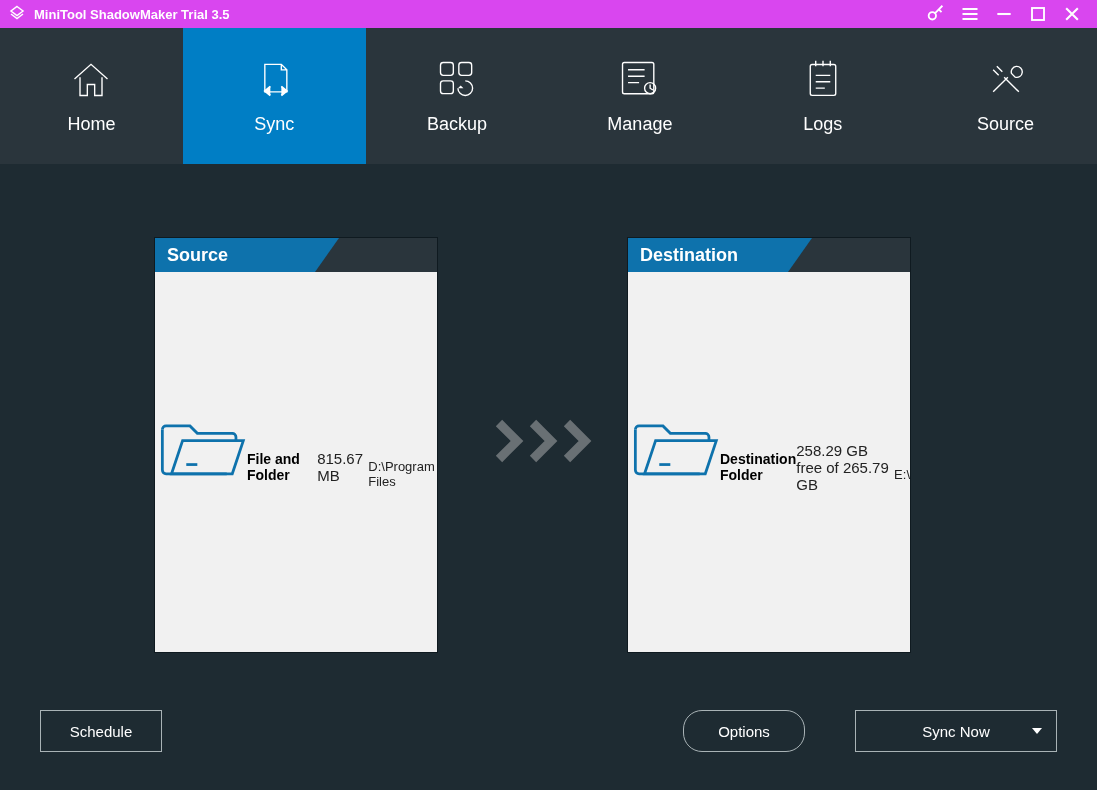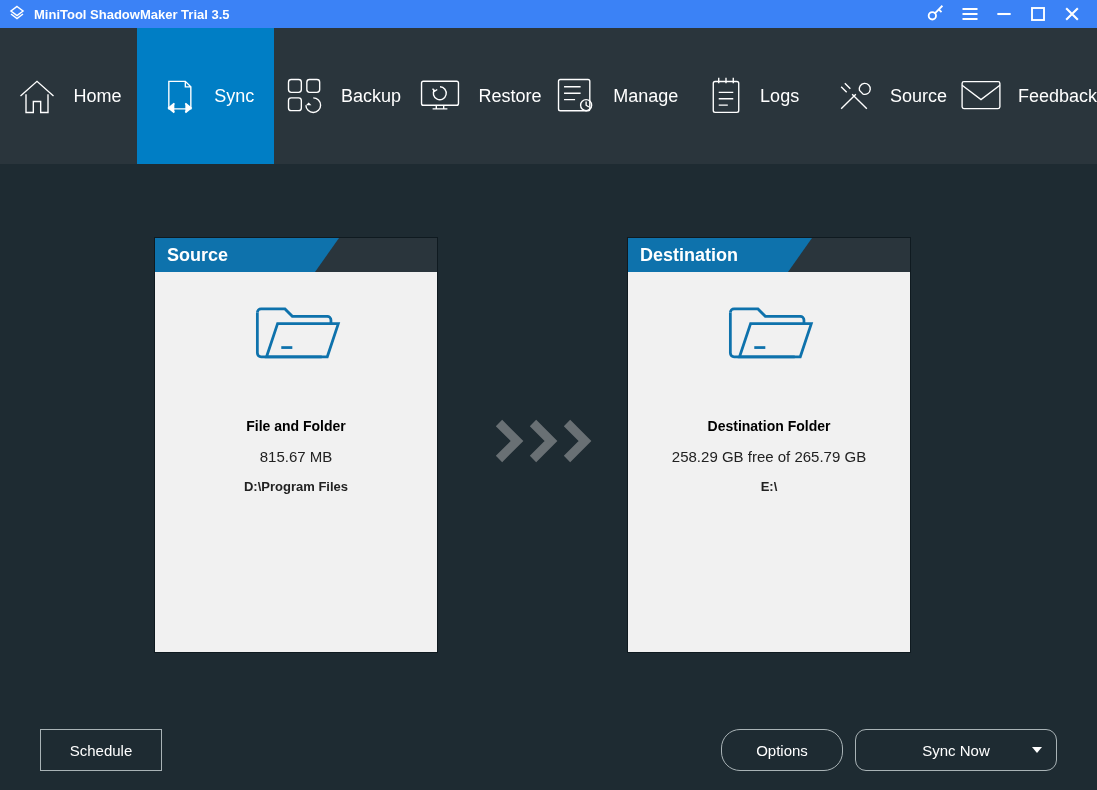--- a/index.html
+++ b/index.html
@@ -1,59 +1,59 @@
 <!DOCTYPE html>
 <html><head>
 <meta charset="utf-8">
 <style>
   html,body{margin:0;padding:0;width:1097px;height:790px;background:#1e2b32;font-family:"Segoe UI",Arial,sans-serif;color:#fff;overflow:hidden;}
   *{box-sizing:border-box;}
 
   
-  .title-bar{height:28px;display:flex;align-items:center;padding:0 8px;background:#3b82f6;}
+  .title-bar{height:28px;display:flex;align-items:center;padding:0 8px;background:#d946ef;}
   .title-bar .app-icon{width:18px;height:18px;display:flex;align-items:center;justify-content:center;margin-right:8px;}
   .title-bar .title{font-size:13px;font-weight:700;color:#fff;}
   .title-bar .spacer{flex:1;}
   .title-bar .win-btn{width:34px;height:28px;display:flex;align-items:center;justify-content:center;cursor:pointer;}
   .title-bar .win-btn svg{stroke:#fff;fill:none;}
 
   
   .nav{height:136px;background:#2a353c;display:flex;}
-  .nav .tab{flex:1;display:flex;flex-direction:row;align-items:center;justify-content:center;gap:14px;cursor:pointer;}
+  .nav .tab{flex:1;display:flex;flex-direction:column;align-items:center;justify-content:center;gap:14px;cursor:pointer;}
   .nav .tab.active{background:#007ec5;}
   .nav .tab .icon{height:42px;display:flex;align-items:center;justify-content:center;}
   .nav .tab .icon svg{stroke:#fff;fill:none;stroke-width:1.5;}
   .nav .tab .label{font-size:18px;color:#fff;}
 
   
   .main{position:relative;height:calc(100% - 28px - 136px - 80px);}
   .card{position:absolute;width:284px;height:416px;background:#f1f1f1;border:1px solid #0f1a20;}
   .card.source{left:154px;top:73px;}
   .card.dest  {left:627px;top:73px;}
 
   .card .hdr{position:relative;height:34px;background:#2a353c;}
   .card .hdr .blue{position:absolute;left:0;top:0;bottom:0;width:160px;background:#0e72ac;display:flex;align-items:center;padding-left:12px;font-size:18px;font-weight:700;color:#fff;}
   .card .hdr .blue::after{content:"";position:absolute;right:-24px;top:0;width:0;height:0;border-bottom:34px solid transparent;border-left:24px solid #0e72ac;}
 
-  .card .body{height:calc(100% - 34px);display:flex;flex-direction:column;align-items:center;padding-top:24px;color:#000;}
+  .card .body{height:calc(100% - 34px);display:flex;flex-direction:row;align-items:center;padding-top:24px;color:#000;}
   .card .folder-icon{margin-bottom:48px;}
   .card .line1{font-size:14px;font-weight:700;margin-bottom:14px;}
   .card .line2{font-size:15px;margin-bottom:14px;color:#222;}
-  .card .line3{font-size:13px;color:#222;font-weight:bold;}
+  .card .line3{font-size:13px;color:#222;}
 
   .arrows{position:absolute;left:495px;top:255px;display:flex;gap:-2px;}
   .arrows svg{display:block;}
 
   
-  .footer{height:80px;display:flex;align-items:center;padding:0 40px;}
+  .footer{height:80px;display:flex;align-items:flex-start;padding:0 40px;gap:38px;}
   .footer .spacer{flex:1;}
   .btn{height:42px;border:1px solid #a9b3b6;color:#fff;background:transparent;display:flex;align-items:center;justify-content:center;cursor:pointer;font-size:15px;}
   .btn.schedule{width:122px;}
   .btn.options{width:122px;margin-right:12px;border-radius:19px;}
-  .btn.syncnow{width:202px;position:relative;justify-content:center;border-radius:11px;}
+  .btn.syncnow{width:202px;position:relative;justify-content:center;}
   .btn.syncnow .caret{position:absolute;right:14px;top:50%;transform:translateY(-50%);width:0;height:0;border-left:5px solid transparent;border-right:5px solid transparent;border-top:6px solid #fff;}
 </style>
 </head>
 <body>
 
 <div class="title-bar">
   <span class="app-icon">
     <svg width="18" height="18" viewBox="0 0 24 24">
         <path d="M12 2 L20 8 L12 14 L4 8 Z M4 12 L12 18 L20 12" stroke="#fff" stroke-width="2" fill="none"></path>
       </svg>
@@ -113,31 +113,20 @@
           <rect x="26" y="4" width="14" height="14" rx="3"></rect>
           <rect x="6" y="24" width="14" height="14" rx="3"></rect>
           <path d="M33 24 a8 8 0 1 1 -8 8"></path>
           <path d="M25 32 l3 -3 l3 3" fill="#fff" stroke="none"></path>
         </svg>
     </span>
     <span class="label">Backup</span>
   </div>
   <div class="tab">
     <span class="icon">
-      <svg width="48" height="42" viewBox="0 0 52 44">
-          <rect x="6" y="6" width="40" height="26" rx="2"></rect>
-          <path d="M18 36 H34 M22 32 V36 M30 32 V36"></path>
-          <path d="M26 12 a7 7 0 1 1 -6 3"></path>
-          <path d="M18 14 l2 3 l3 -2"></path>
-        </svg>
-    </span>
-    <span class="label">Restore</span>
-  </div>
-  <div class="tab">
-    <span class="icon">
       <svg width="46" height="42" viewBox="0 0 50 44">
           <rect x="6" y="4" width="34" height="34" rx="2"></rect>
           <path d="M12 12 H30 M12 19 H30 M12 26 H24"></path>
           <circle cx="36" cy="32" r="6"></circle>
           <path d="M36 28 V32 L39 34"></path>
         </svg>
     </span>
     <span class="label">Manage</span>
   </div>
   <div class="tab">
@@ -151,29 +140,20 @@
     <span class="label">Logs</span>
   </div>
   <div class="tab">
     <span class="icon">
       <svg width="44" height="44" viewBox="0 0 48 48">
           <path d="M10 38 L26 22 M30 18 a6 6 0 1 1 4 4 Z"></path>
           <path d="M38 38 L22 22 M14 10 L20 16 M10 14 L16 20"></path>
         </svg>
     </span>
     <span class="label">Source</span>
-  </div>
-  <div class="tab">
-    <span class="icon">
-      <svg width="46" height="36" viewBox="0 0 50 40">
-          <rect x="4" y="4" width="42" height="30" rx="2"></rect>
-          <path d="M4 8 L25 24 L46 8"></path>
-        </svg>
-    </span>
-    <span class="label">Feedback</span>
   </div>
 </div>
 
 <div class="main">
 
   <div class="card source">
     <div class="hdr">
       <div class="blue">Source</div>
     </div>
     <div class="body">

